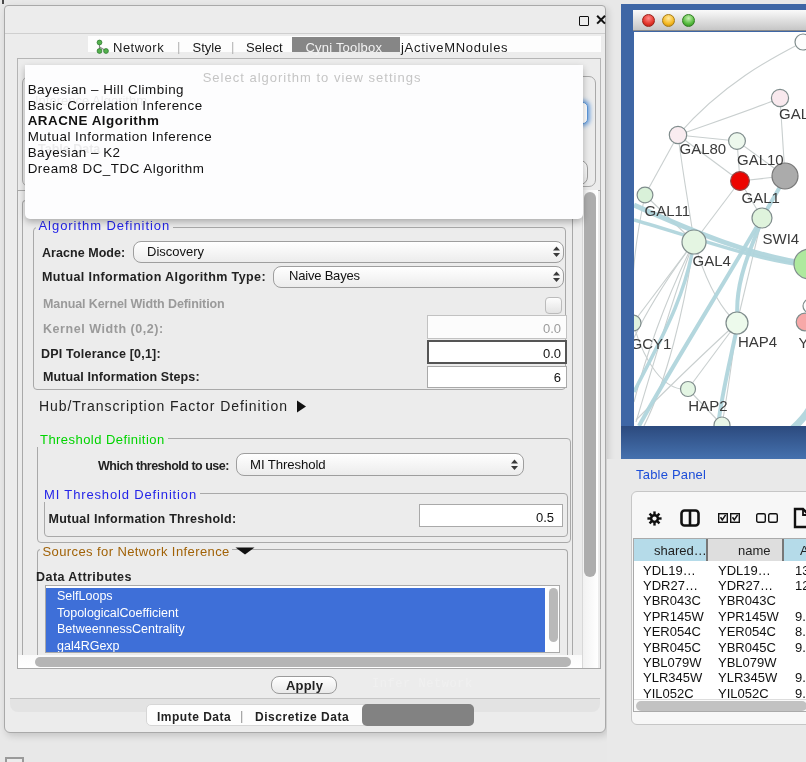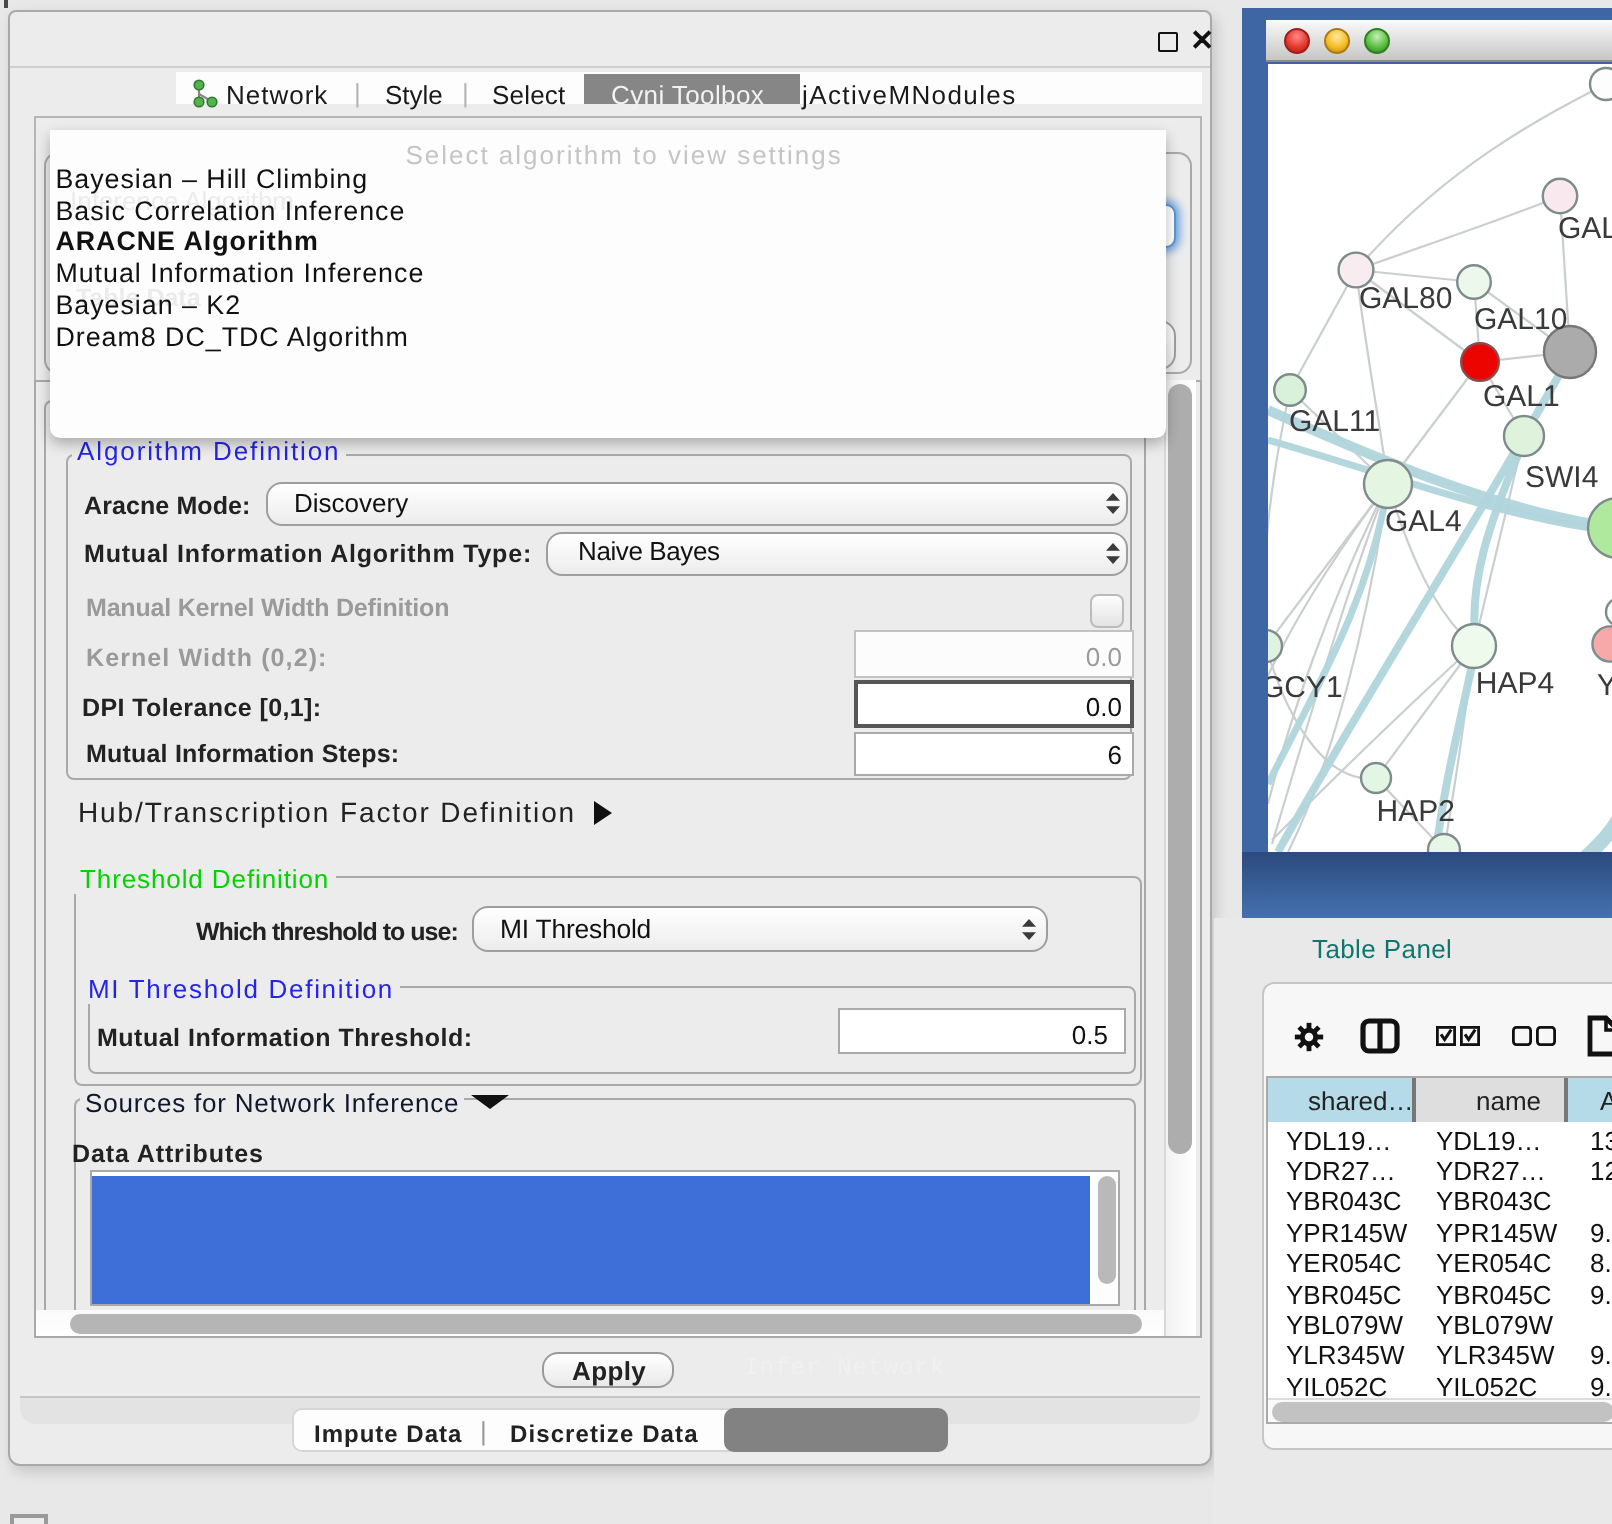--- a/index.html
+++ b/index.html
@@ -104,29 +104,30 @@
     </svg>
 
   <div class="abs" style="left:44px;top:493px;width:524px;height:44px;border:1px solid #a9a9a9;border-radius:4px;box-sizing:border-box;"></div>
   <div class="abs" style="left:41px;top:486.5px;background:#ececec;padding:0 3px;font-size:13px;letter-spacing:0.85px;color:#2424e8;">MI Threshold Definition</div>
 
   <div class="abs lbl" style="left:48.5px;top:512px;font-size:12.5px;letter-spacing:0.25px;">Mutual Information Threshold:</div>
   <div class="abs" style="left:419px;top:504px;width:144px;height:23px;background:#fff;border:1px solid #a9a9a9;box-sizing:border-box;"></div>
   <div class="abs" style="left:419px;top:510px;width:135px;font-size:13px;color:#111;text-align:right;">0.5</div>
 
   <div class="abs" style="left:36.5px;top:548.5px;width:531px;height:107px;border:1px solid #a9a9a9;border-bottom:none;border-radius:4px 4px 0 0;box-sizing:border-box;"></div>
-  <div class="abs" style="left:40px;top:543.5px;background:#ececec;padding:0 2.5px;font-size:13px;letter-spacing:0.4px;color:#0f172a;">Sources for Network Inference</div>
+  <div class="abs" style="left:40px;top:543.5px;background:#ececec;padding:0 2.5px;font-size:13px;letter-spacing:0.4px;color:#a16207;">Sources for Network Inference</div>
   <svg class="abs" style="left:235px;top:546.5px;" width="20" height="8" viewBox="0 0 20 8">
       <path d="M0.5 0.5 L19.5 0.5 L10 7.5 Z" fill="#111"></path>
     </svg>
 
   <div class="abs lbl" style="left:36px;top:569.5px;font-size:12.5px;letter-spacing:0.45px;">Data Attributes</div>
 
   <div class="abs" style="left:45px;top:585px;width:515px;height:68px;background:#fff;border:1px solid #a9a9a9;box-sizing:border-box;overflow:hidden;">
     <div style="position:absolute;left:0px;top:2px;width:499px;height:66px;background:#3e6fd8;"></div>
+    <div style="position:absolute;left:11px;top:2px;font-size:12.5px;color:#fff;line-height:16.6px;">SelfLoops<br>TopologicalCoefficient<br>BetweennessCentrality<br>gal4RGexp</div>
     <div style="position:absolute;left:501px;top:0;width:14px;height:68px;background:#fdfdfd;"></div>
     <div style="position:absolute;left:502.5px;top:2px;width:9px;height:54px;background:#b9b9b9;border-radius:5px;"></div>
   </div>
 
   <div class="abs" style="left:18px;top:655px;width:564px;height:13px;background:linear-gradient(#fafafa,#ffffff);"></div>
   <div class="abs" style="left:35px;top:656.5px;width:536px;height:10px;background:#b5b5b5;border-radius:5px;"></div>
 
   <div class="abs" style="left:582px;top:190px;width:16px;height:478px;background:linear-gradient(90deg,#f2f2f2,#ffffff);border-left:1px solid #d8d8d8;box-sizing:border-box;"></div>
   <div class="abs" style="left:584px;top:192px;width:12px;height:385px;background:#adadad;border-radius:6px;"></div>
 
@@ -230,21 +231,21 @@
           <text x="164.5" y="315.5">YEL</text>
           <text x="-3.5" y="316.5">GCY1</text>
           <text x="54.3" y="378.5">HAP2</text>
         </g>
       </svg>
     </div>
     <div class="abs" style="left:0;top:421.5px;width:185px;height:33.5px;background:linear-gradient(#2c4a7e,#4571ae);"></div>
   </div>
 
   <div class="abs" style="left:607px;top:459px;width:199px;height:303px;background:#e9e9e9;"></div>
-  <div class="abs" style="left:636px;top:466.5px;font-size:13px;letter-spacing:0.2px;color:#0f766e;margin-left:20px;">Table Panel</div>
+  <div class="abs" style="left:636px;top:466.5px;font-size:13px;letter-spacing:0.2px;color:#1d4ed8;">Table Panel</div>
 
   <div class="abs" style="left:631px;top:491px;width:200px;height:234px;background:#f7f7f7;border:1px solid #c6c6c6;border-radius:6px;box-sizing:border-box;"></div>
 
   <svg class="abs" style="left:646px;top:510px;" width="17" height="17" viewBox="0 0 24 24">
     <g fill="#111">
         <circle cx="12" cy="12" r="6.5"></circle>
         <g stroke="#111" stroke-width="3.4">
           <line x1="12" y1="2" x2="12" y2="22"></line>
           <line x1="2" y1="12" x2="22" y2="12"></line>
           <line x1="5" y1="5" x2="19" y2="19"></line>

